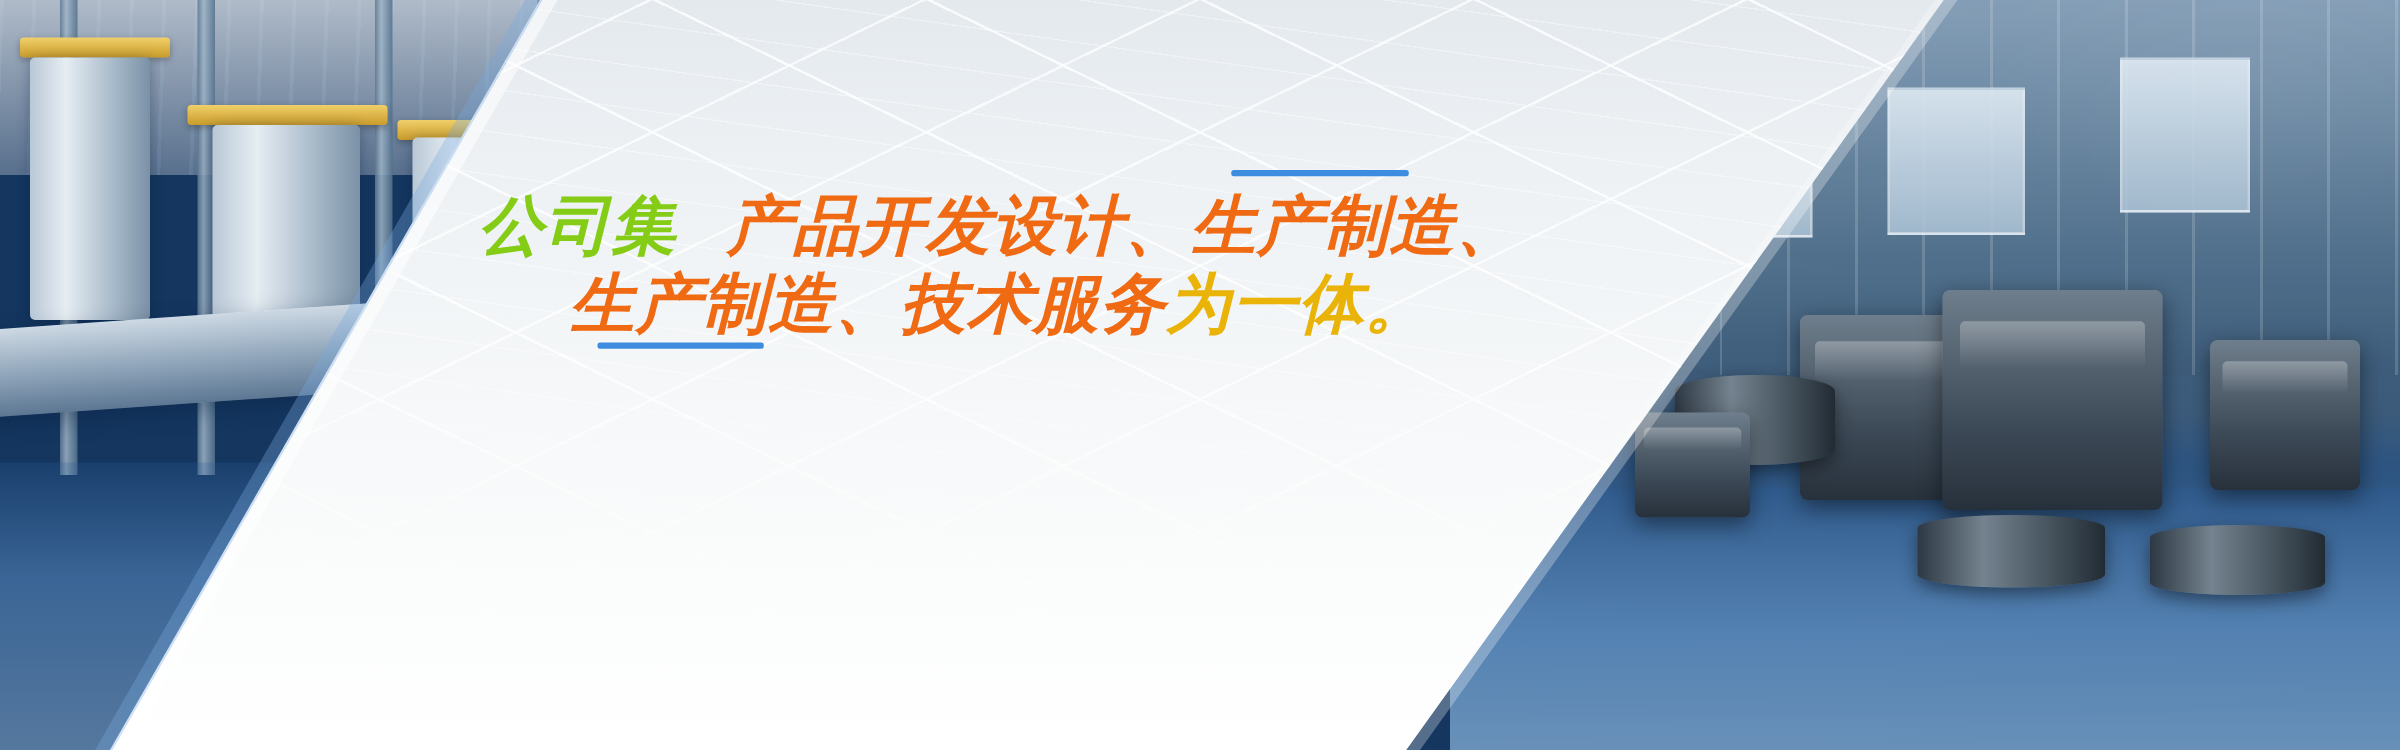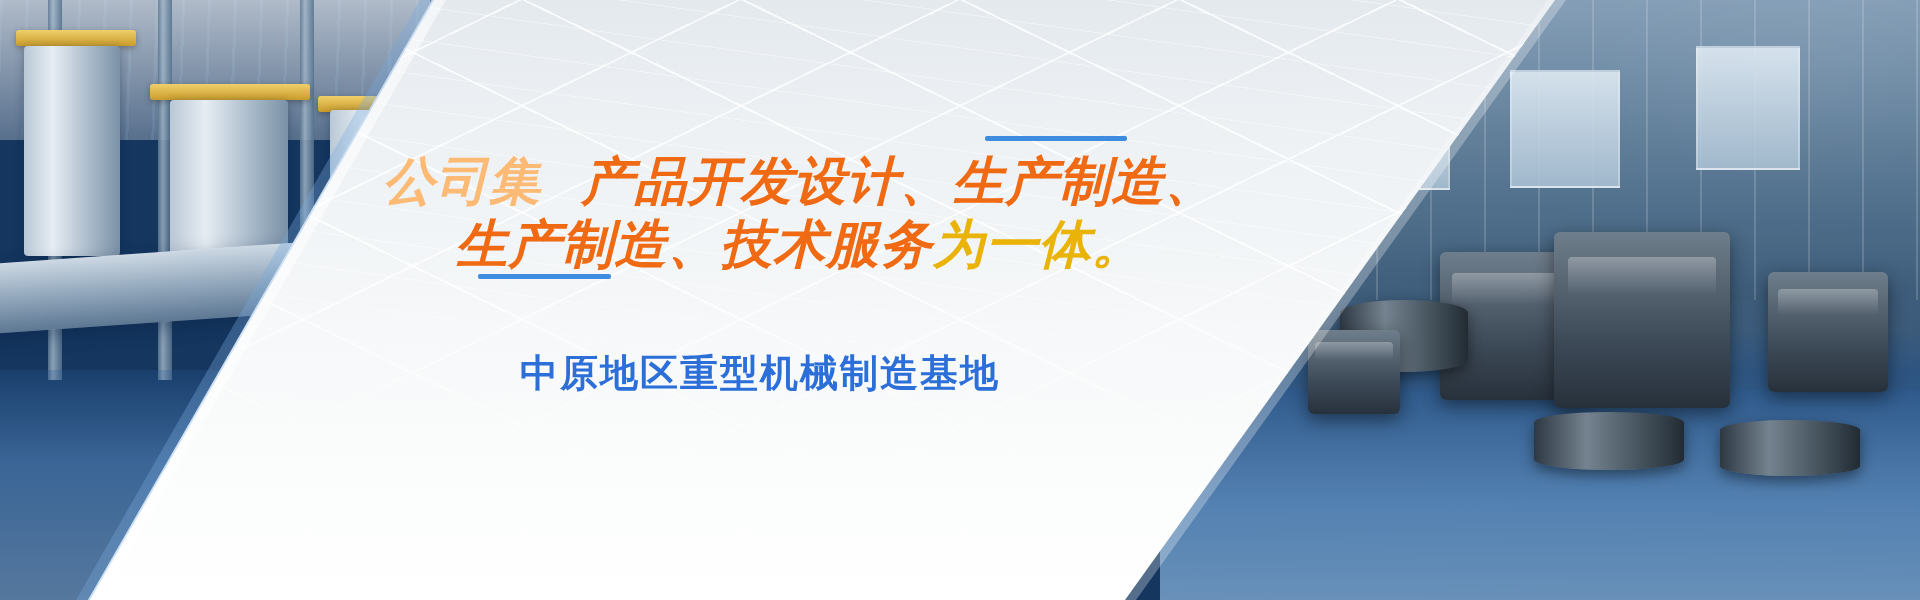--- a/index.html
+++ b/index.html
@@ -204,25 +204,24 @@
   <div class="panel-edge-l"></div>
   <div class="seam seam-l"></div>
   <div class="seam seam-r"></div>
 
   <div class="content">
 
     <div class="rule rule-top" id="rule-top" style="background: rgb(61, 140, 224);"></div>
 
     <div class="headline">
       <span class="ln">
-        <span class="nv" style="color: #fdba74;">公司集</span><span class="or" style="color: rgb(239, 106, 19); margin-left: 40px;">产品开发设计、生产制造、</span>
+        <span class="nv" style="color: #84cc16;">公司集</span><span class="or" style="color: rgb(239, 106, 19); margin-left: 40px;">产品开发设计、生产制造、</span>
       </span>
       <span class="ln">
         <span class="or" style="color: rgb(239, 106, 19);">生产制造、技术服务</span><span class="nv" style="color: #eab308;">为一体。</span>
       </span>
     </div>
 
     <div class="rule rule-bottom" id="rule-bottom" style="background: rgb(61, 140, 224);"></div>
 
-    <div class="subtitle" id="subtitle" style="color: rgb(44, 111, 216);">中原地区重型机械制造基地</div>
 
   </div>
 </div>
 
 </body></html>

